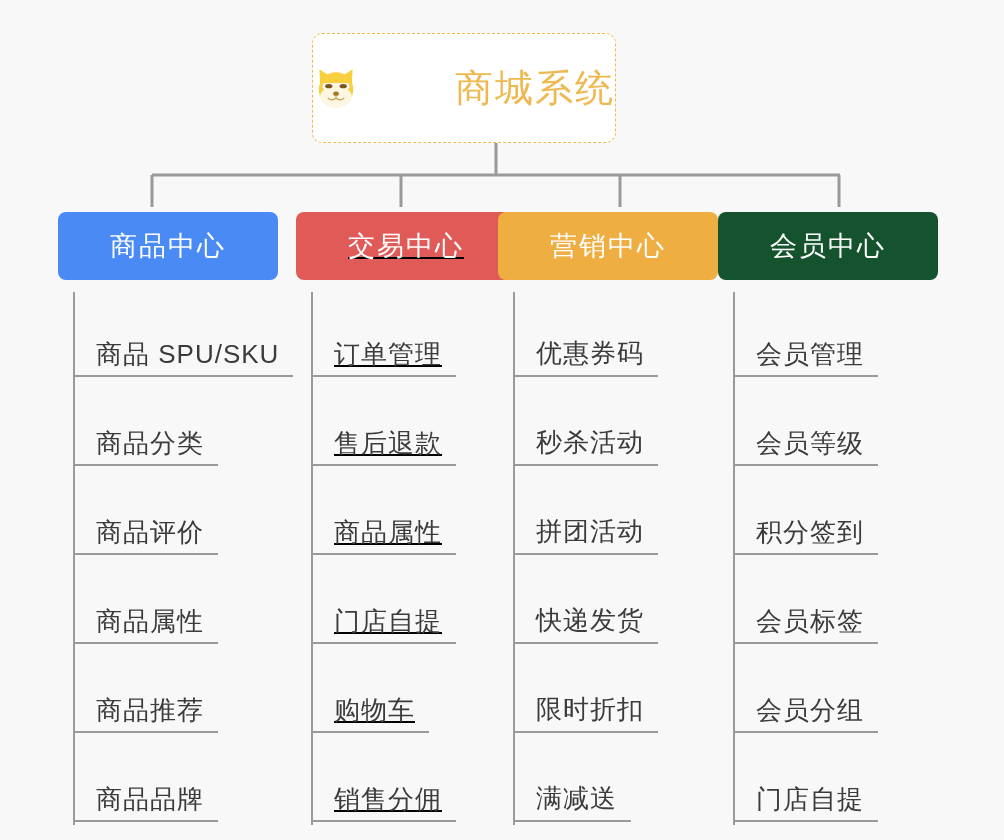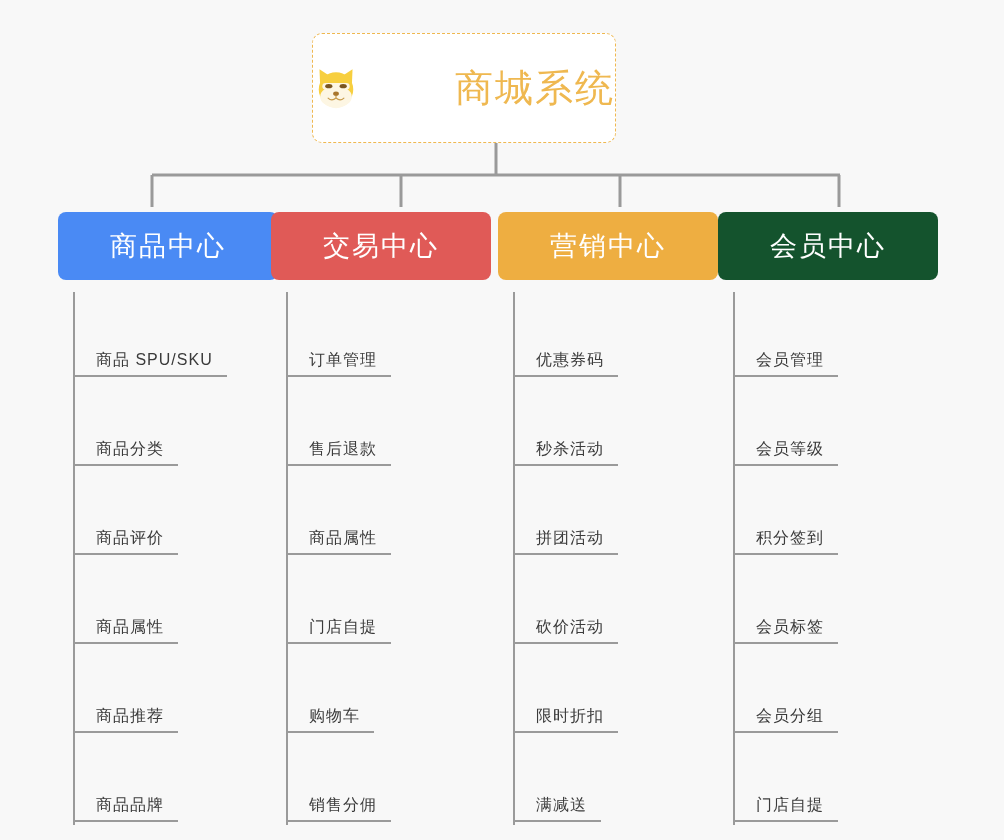--- a/index.html
+++ b/index.html
@@ -95,35 +95,35 @@
   .leaf-item {
     position: relative;
     height: 89px;
     display: flex;
     align-items: flex-end;
     padding-left: 22px;
     padding-bottom: 4px;
   }
 
   .leaf-label {
-    font-size: 16px;
+    font-size: 26px;
     color: #3b3b3b;
     white-space: nowrap;
     letter-spacing: 1px;
     line-height: 1.1;
     padding-right: 14px;
     padding-bottom: 6px;
     border-bottom: 2px solid #9a9a9a;
     margin-left: -22px;
     padding-left: 22px;
   }
 
   
   #col-0 { left: 58px; }
-  #col-1 { left: 271px; }
+  #col-1 { left: 296px; text-decoration: underline; }
   #col-2 { left: 498px; font-family: Liberation Serif, serif; }
   #col-3 { left: 718px; }
 </style>
 </head>
 <body>
 
 <div id="canvas">
 
   <svg class="connectors" viewBox="0 0 1004 840" width="1004" height="840" aria-hidden="true">
 
@@ -222,21 +222,21 @@
       <div class="leaf-item">
         <span class="leaf-label">优惠券码</span>
       </div>
       <div class="leaf-item">
         <span class="leaf-label">秒杀活动</span>
       </div>
       <div class="leaf-item">
         <span class="leaf-label">拼团活动</span>
       </div>
       <div class="leaf-item">
-        <span class="leaf-label">砍价活动</span>
+        <span class="leaf-label">快递发货</span>
       </div>
       <div class="leaf-item">
         <span class="leaf-label">限时折扣</span>
       </div>
       <div class="leaf-item">
         <span class="leaf-label">满减送</span>
       </div>
     </div>
   </div>
 

